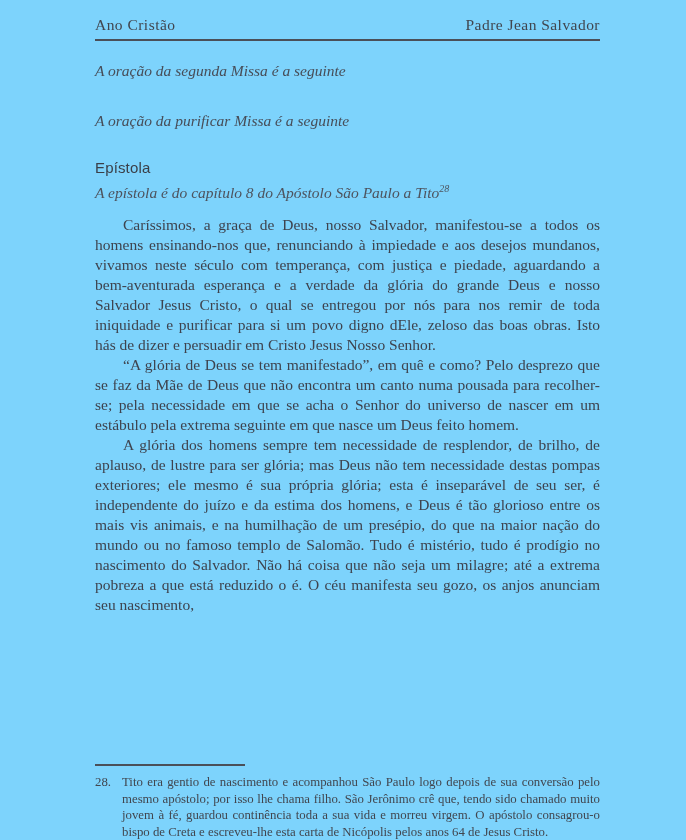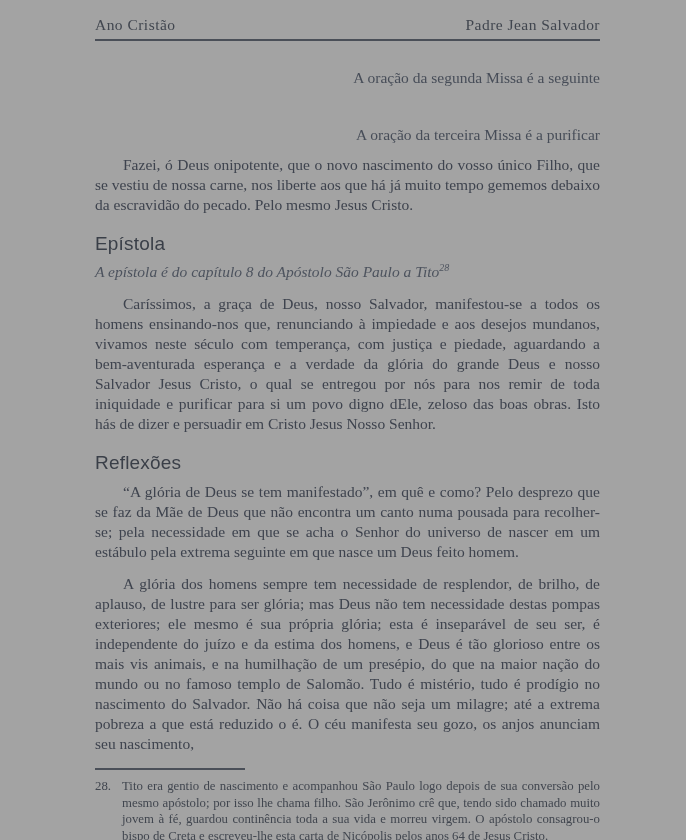--- a/index.html
+++ b/index.html
@@ -5,56 +5,57 @@
   html, body {
     margin: 0;
     padding: 0;
     background: #fbfbf4;
   }
   .page {
     position: relative;
     width: 686px;
     height: 840px;
     box-sizing: border-box;
-    background: #a3a3a3;
+    background: #7dd3fc;
     color: #3e434e;
     font-family: "Liberation Serif", "DejaVu Serif", serif;
     padding: 16px 86px 0 95px;
     display: flex;
     flex-direction: column;
     overflow: hidden;
   }
   .running-header {
     display: flex;
     justify-content: space-between;
     align-items: baseline;
     font-size: 15.5px;
     letter-spacing: 0.03em;
     color: #41464f;
     border-bottom: 2px solid #4a4f58;
     padding-bottom: 5px;
   }
   .prayer-title {
-    text-align: right;
+    text-align: left;
+    font-style: italic;
     font-size: 15.5px;
     color: #474d58;
-    margin: 28px 0 11px 0;
+    margin: 21px 0 11px 0;
   }
   p.body-par {
     margin: 0 0 0 0;
     text-align: justify;
     text-indent: 28px;
     font-size: 15.5px;
     line-height: 20px;
   }
-  p.body-par + p.body-par { margin-top: 12px; }
+  p.body-par + p.body-par { margin-top: 0; }
   .section-heading {
     font-family: "Liberation Sans", "DejaVu Sans", sans-serif;
     font-weight: 500;
-    font-size: 19px;
+    font-size: 15px;
     color: #3a3f48;
     margin: 18px 0 8px 0;
     letter-spacing: 0.01em;
   }
   .section-subtitle {
     font-style: italic;
     font-size: 15.5px;
     color: #4d535e;
     margin: 0 0 13px 0;
   }
@@ -91,31 +92,29 @@
 <div class="page">
 
   <div class="running-header">
     <span>Ano Cristão</span>
     <span>Padre Jean Salvador</span>
   </div>
 
   <div class="prayer-title">A oração da segunda Missa é a seguinte</div>
 
 
-  <div class="prayer-title">A oração da terceira Missa é a purificar</div>
+  <div class="prayer-title">A oração da purificar Missa é a seguinte</div>
 
-  <p class="body-par">Fazei, ó Deus onipotente, que o novo nascimento do vosso único Filho, que se vestiu de nossa carne, nos liberte aos que há já muito tempo gememos debaixo da escravidão do pecado. Pelo mesmo Jesus Cristo.</p>
 
   <h2 class="section-heading">Epístola</h2>
 
   <div class="section-subtitle"><span>A epístola é do capítulo 8 do Apóstolo São Paulo a Tito</span><sup>28</sup></div>
 
   <p class="body-par epistle-par">Caríssimos, a graça de Deus, nosso Salvador, manifestou-se a todos os homens ensinando-nos que, renunciando à impiedade e aos desejos mundanos, vivamos neste século com temperança, com justiça e piedade, aguardando a bem-aventurada esperança e a verdade da glória do grande Deus e nosso Salvador Jesus Cristo, o qual se entregou por nós para nos remir de toda iniquidade e purificar para si um povo digno dEle, zeloso das boas obras. Isto hás de dizer e persuadir em Cristo Jesus Nosso Senhor.</p>
 
-  <h2 class="section-heading">Reflexões</h2>
 
   <p class="body-par">“A glória de Deus se tem manifestado”, em quê e como? Pelo desprezo que se faz da Mãe de Deus que não encontra um canto numa pousada para recolher-se; pela necessidade em que se acha o Senhor do universo de nascer em um estábulo pela extrema seguinte em que nasce um Deus feito homem.</p>
 
   <p class="body-par">A glória dos homens sempre tem necessidade de resplendor, de brilho, de aplauso, de lustre para ser glória; mas Deus não tem necessidade destas pompas exteriores; ele mesmo é sua própria glória; esta é inseparável de seu ser, é independente do juízo e da estima dos homens, e Deus é tão glorioso entre os mais vis animais, e na humilhação de um presépio, do que na maior nação do mundo ou no famoso templo de Salomão. Tudo é mistério, tudo é prodígio no nascimento do Salvador. Não há coisa que não seja um milagre; até a extrema pobreza a que está reduzido o é. O céu manifesta seu gozo, os anjos anunciam seu nascimento,</p>
 
   <div class="footnote-block">
     <div class="footnote-rule"></div>
     <div class="footnote">
       <span class="footnote-number">28.</span>
       <span class="footnote-text">Tito era gentio de nascimento e acompanhou São Paulo logo depois de sua conversão pelo mesmo apóstolo; por isso lhe chama filho. São Jerônimo crê que, tendo sido chamado muito jovem à fé, guardou continência toda a sua vida e morreu virgem. O apóstolo consagrou-o bispo de Creta e escreveu-lhe esta carta de Nicópolis pelos anos 64 de Jesus Cristo.</span>

